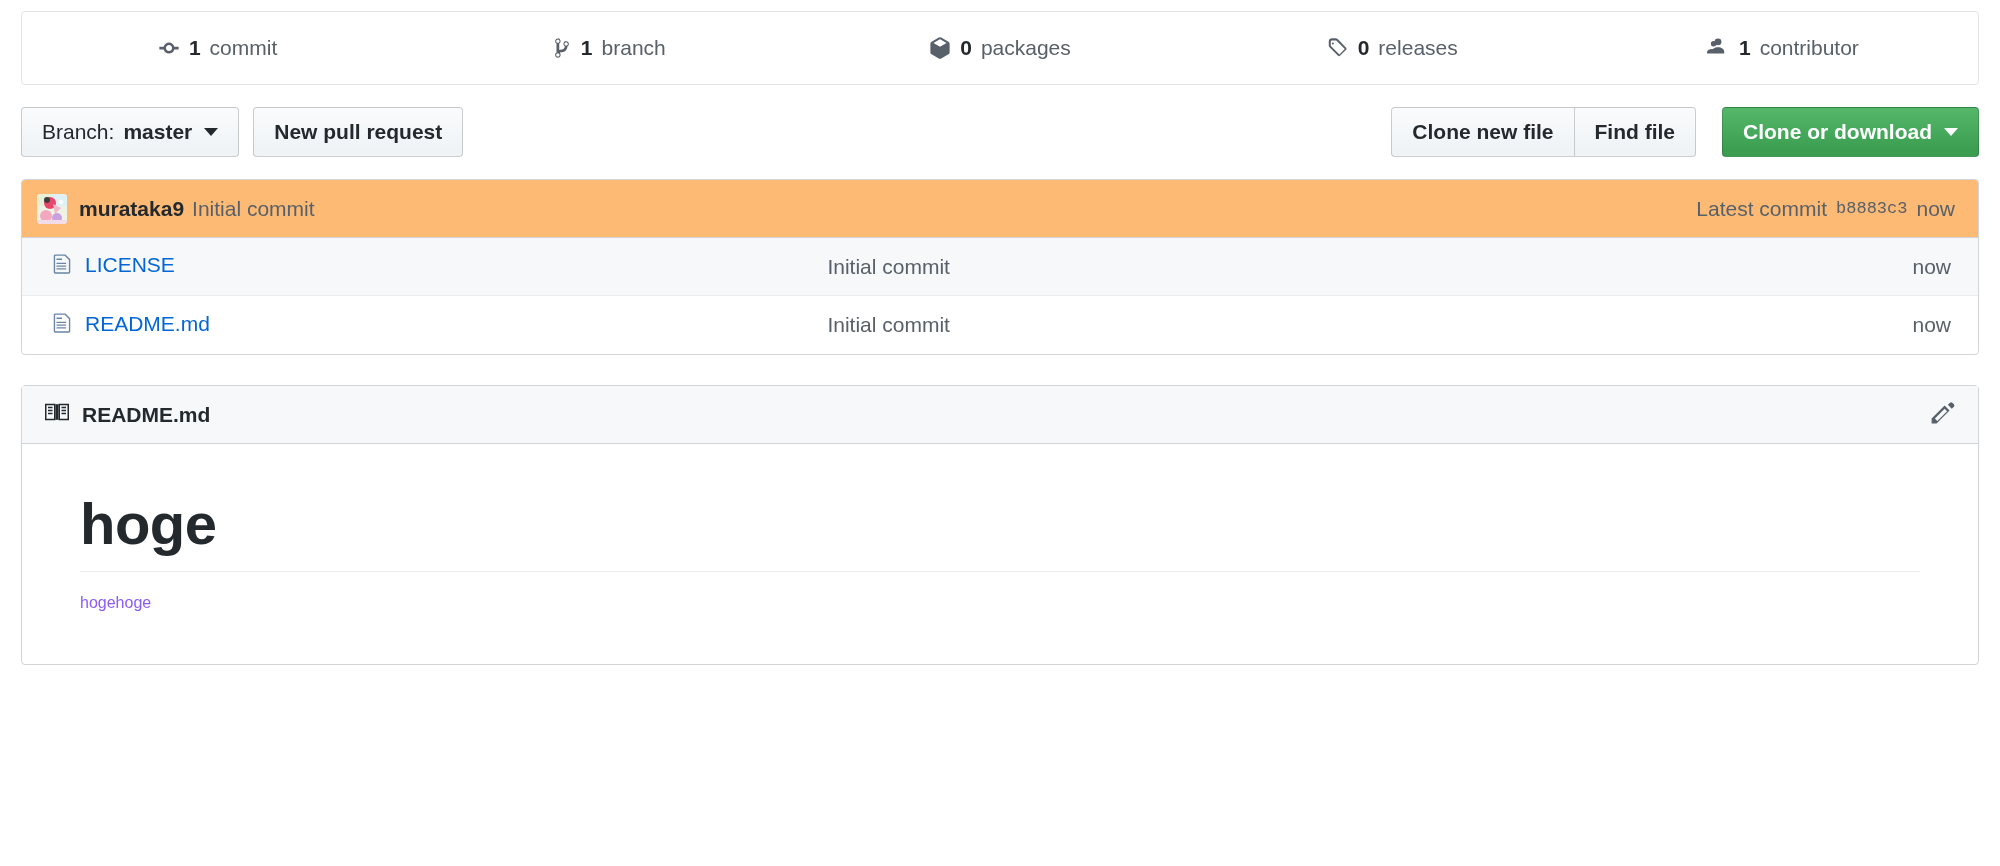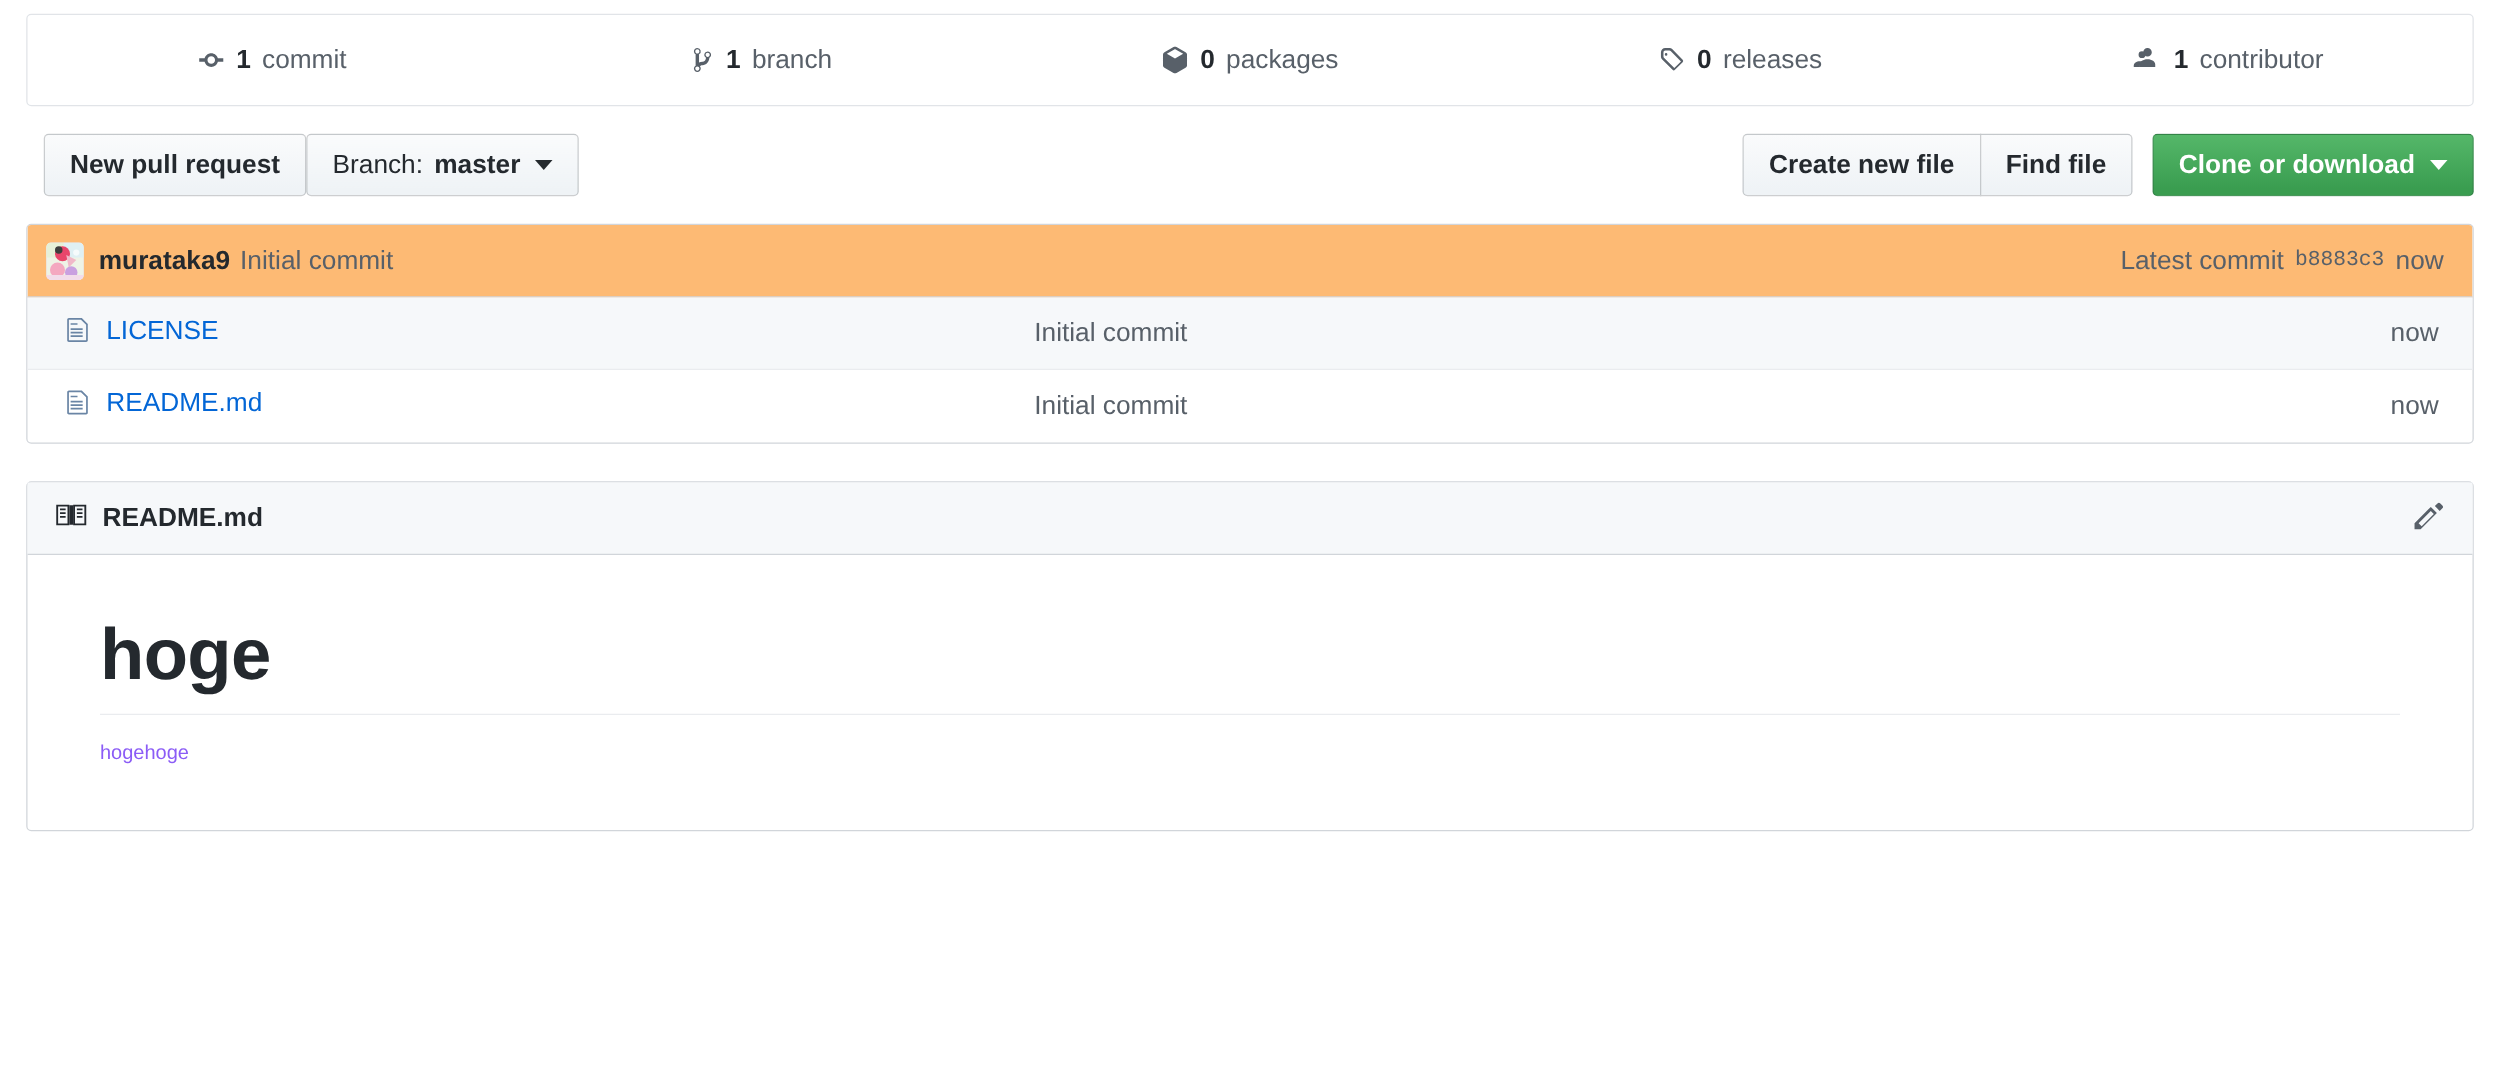--- a/index.html
+++ b/index.html
@@ -98,21 +98,21 @@
   }
   .btn-group { display: inline-flex; }
   .btn-group .btn {
     border-radius: 0;
     margin-left: -1px;
   }
   .btn-group .btn:first-child { border-radius: 4px 0 0 4px; margin-left: 0; }
   .btn-group .btn:last-child  { border-radius: 0 4px 4px 0; }
 
   .btn-clone {
-    margin-left: 16px;
+    margin-left: 26px;
     color: #ffffff;
     background-image: linear-gradient(-180deg, #55b769 0%, #3a9d50 90%);
     background-color: #3a9d50;
     border-color: rgba(27,31,35,0.2);
   }
 
   
   .file-table {
     margin-top: 22px;
     border: 1px solid #d1d5da;
@@ -282,31 +282,31 @@
         </svg>
       </span>
       <span class="num">1</span>
       <span class="lbl">contributor</span>
     </div>
 
   </div>
 
   <div class="toolbar">
 
-    <button class="btn btn-newpr">New pull request</button>
-
     <button class="btn btn-branch">
       <span>Branch:</span>
       <span class="bold">master</span>
       <span class="caret"></span>
     </button>
 
+    <button class="btn btn-newpr">New pull request</button>
+
     <div class="toolbar-right">
       <div class="btn-group">
-        <button class="btn">Create new file</button>
+        <button class="btn">Clone new file</button>
         <button class="btn">Find file</button>
       </div>
       <button class="btn btn-clone">
         <span>Clone or download</span>
         <span class="caret"></span>
       </button>
     </div>
 
   </div>
 

